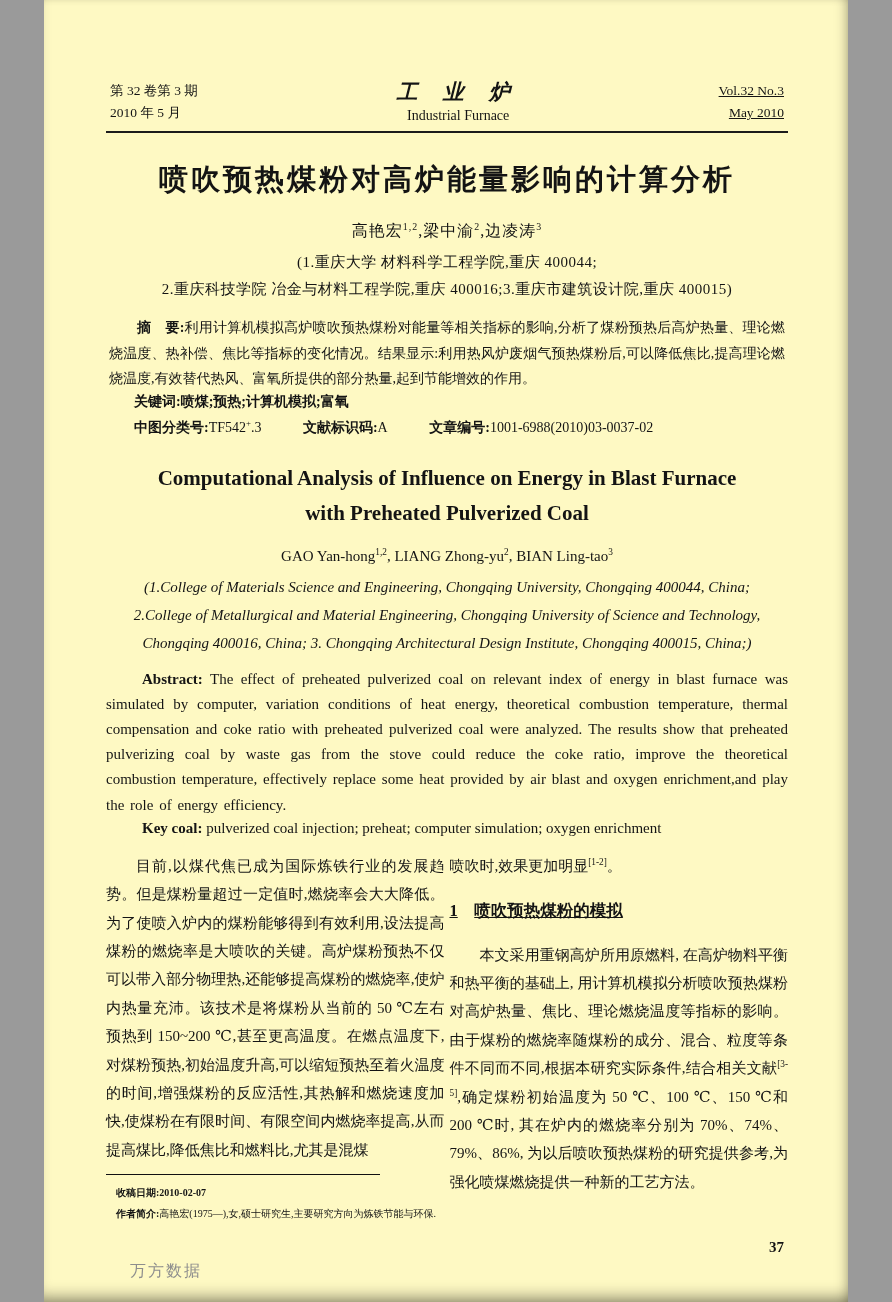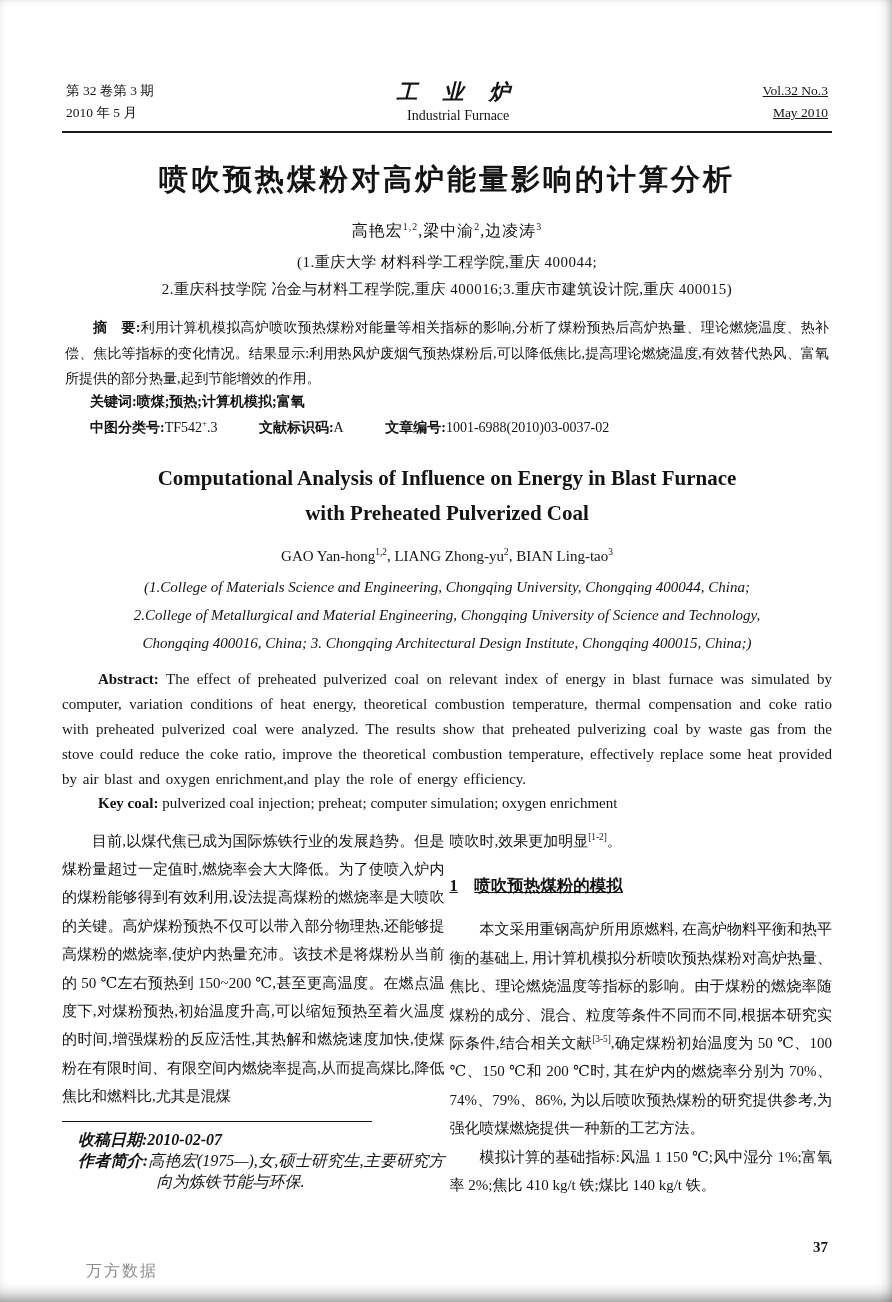--- a/index.html
+++ b/index.html
@@ -1,20 +1,20 @@
 <!DOCTYPE html>
 <html><head>
 <meta charset="utf-8">
 <style>
   html, body { margin: 0; padding: 0; background: #9a9a9a; }
   .page {
     position: relative;
-    width: 892px; height: 1302px;
+    width: 804px; height: 1302px;
     margin: 0 auto;
-    background: #ffffff;
+    background: #fef9c3;
     overflow: hidden;
     color: #141414;
     font-family: "Liberation Serif", "DejaVu Serif", serif;
     box-shadow: inset -10px 0 14px -10px rgba(0,0,0,.35),
                 inset 0 -14px 16px -10px rgba(0,0,0,.45),
                 inset 0 6px 8px -8px rgba(0,0,0,.15);
   }
   .content { padding: 78px 60px 0 62px; }
 
   
@@ -46,21 +46,21 @@
   .affil-en { text-align: center; font-style: italic; font-size: 15px; line-height: 28px; margin-top: 8px; }
   .abs-en { margin-top: 10px; font-size: 15px; line-height: 25.2px; text-align: justify; word-spacing: 2px; }
   .abs-en .lead { text-indent: 2.4em; display: block; }
   .kw-en { font-size: 15px; margin-top: 2px; text-indent: 2.4em; }
 
   
   .columns { display: flex; gap: 5px; margin-top: 15px; }
   .col { flex: 1; min-width: 0; }
   .body-cn { font-size: 15px; line-height: 28.4px; text-align: justify; }
   .indent { text-indent: 2em; }
-  .fn-block { margin-top: 10px; font-size: 16px; line-height: 21px; font-style: italic; }
+  .fn-block { margin-top: 10px; font-size: 10px; line-height: 21px; }
   .fn-rule { border: 0; border-top: 1.5px solid #111; width: 81%; margin: 0 0 7px 0; }
   .fn-inner { padding-left: 1em; }
   .fn-bio { padding-left: 4.9em; text-indent: -4.9em; }
   .sec-head { font-size: 16.5px; font-weight: bold; margin: 17px 0 15px 0; text-decoration: underline; }
   .sec-head .num { margin-right: 1em; }
   .para + .para { margin-top: 0; }
 
   .page-num { position: absolute; right: 64px; bottom: 46px; font-size: 15px; font-weight: bold; }
   .watermark { position: absolute; left: 86px; bottom: 20px; font-size: 16px; color: #8d8d8d; letter-spacing: 2px; }
 </style>
@@ -148,21 +148,20 @@
 
       <div class="col body-cn">
         <p class="para" style="margin:0"><span>喷吹时,效果更加明显</span><sup>[1-2]</sup><span>。</span></p>
 
         <div class="sec-head">
           <span class="num">1</span><span>喷吹预热煤粉的模拟</span>
         </div>
 
         <p class="para indent" style="margin:0"><span>本文采用重钢高炉所用原燃料, 在高炉物料平衡和热平衡的基础上, 用计算机模拟分析喷吹预热煤粉对高炉热量、焦比、理论燃烧温度等指标的影响。由于煤粉的燃烧率随煤粉的成分、混合、粒度等条件不同而不同,根据本研究实际条件,结合相关文献</span><sup>[3-5]</sup><span>,确定煤粉初始温度为 50 ℃、100 ℃、150 ℃和 200 ℃时, 其在炉内的燃烧率分别为 70%、74%、79%、86%, 为以后喷吹预热煤粉的研究提供参考,为强化喷煤燃烧提供一种新的工艺方法。</span></p>
 
-        <p class="para indent" style="margin:0">模拟计算的基础指标:风温 1 150 ℃;风中湿分 1%;富氧率 2%;焦比 410 kg/t 铁;煤比 140 kg/t 铁。</p>
       </div>
 
     </div>
   </div>
 
   <div class="page-num">37</div>
   <div class="watermark">万方数据</div>
 </div>
 
 </body></html>

